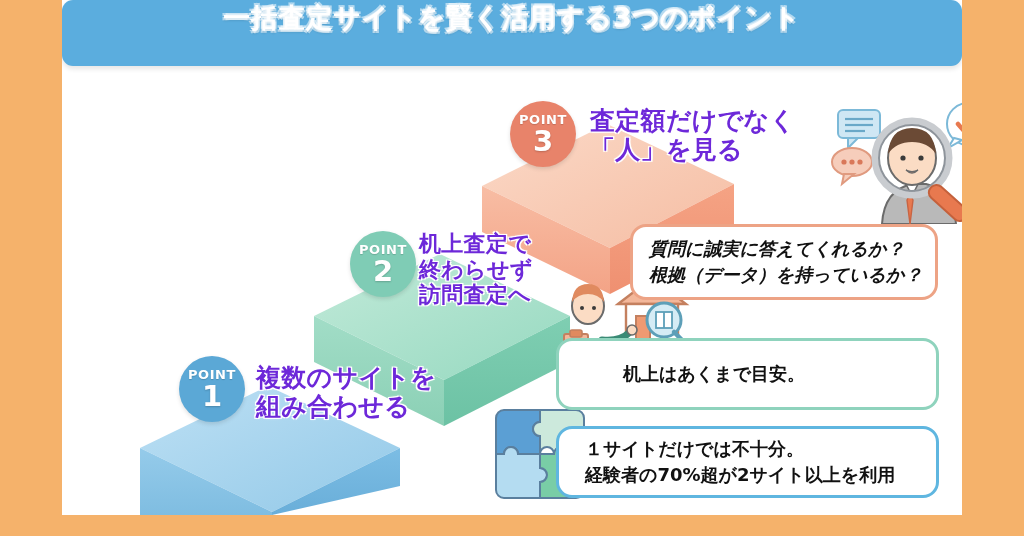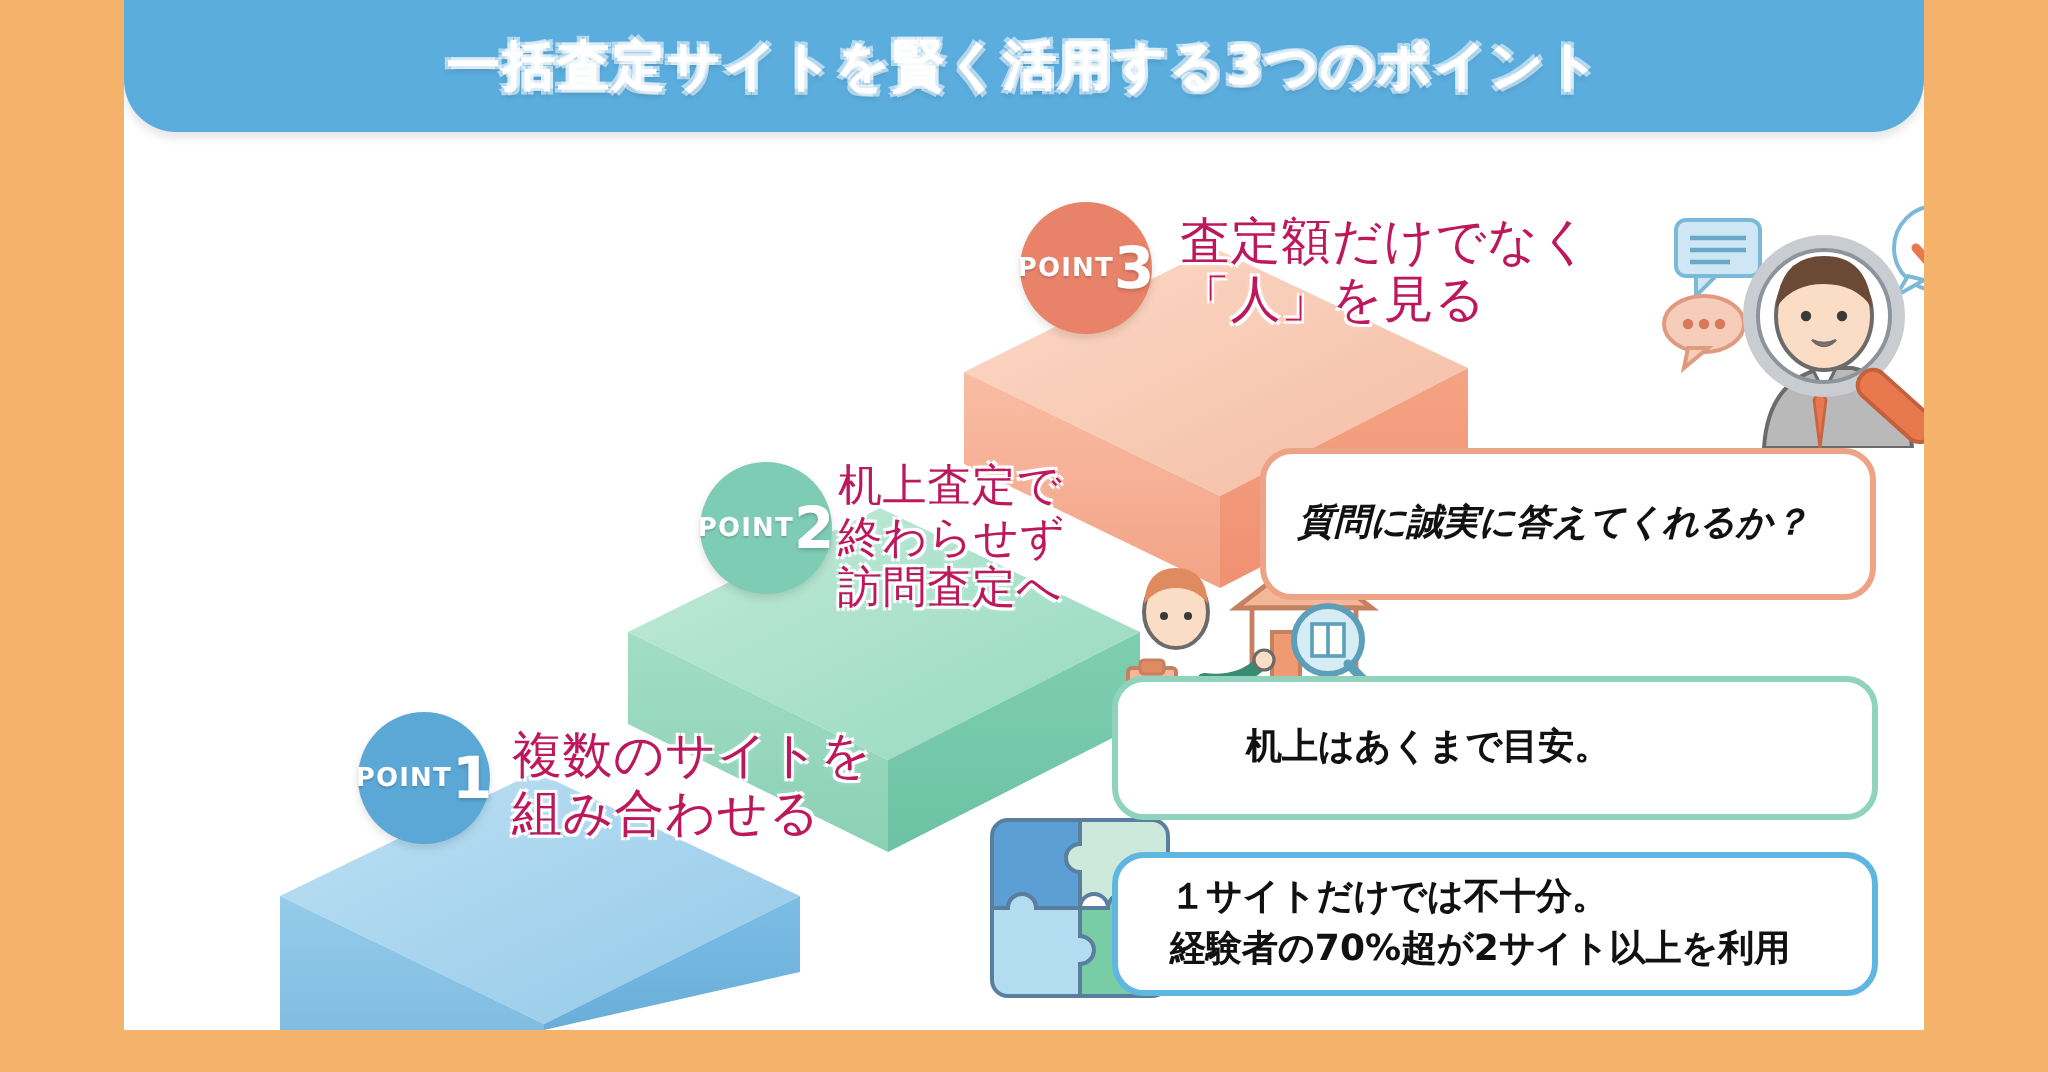--- a/index.html
+++ b/index.html
@@ -38,23 +38,23 @@
   .title-bar {
     position: absolute;
     left: 0;
     top: 0;
     width: 900px;
     height: 66px;
     background: #5badde;
     border-bottom-left-radius: 26px;
     border-bottom-right-radius: 26px;
     display: flex;
-    align-items: center;
     justify-content: center;
     box-shadow: 0 3px 5px rgba(0,0,0,0.10);
+    border-radius: 11px;
   }
   .title-text {
     color: #ffffff;
     font-size: 27px;
     font-weight: bold;
     letter-spacing: 0.5px;
     text-shadow:
       -1.6px -1.6px 0 rgba(255,255,255,.55),
        1.6px -1.6px 0 rgba(255,255,255,.55),
       -1.6px  1.6px 0 rgba(255,255,255,.55),
@@ -73,21 +73,21 @@
   }
   .steps-layer svg { display:block; }
 
   
   .badge {
     position: absolute;
     width: 66px;
     height: 66px;
     border-radius: 50%;
     display: flex;
-    flex-direction: row;
+    flex-direction: column;
     align-items: center;
     justify-content: center;
     color: #ffffff;
     line-height: 1;
     box-shadow: 0 2px 4px rgba(0,0,0,0.12);
   }
   .badge .b-word {
     font-size: 13px;
     font-weight: bold;
     letter-spacing: .6px;
@@ -99,23 +99,23 @@
     margin-top: 1px;
     text-shadow: 0 1px 2px rgba(0,0,0,.20);
   }
   #badge-1 { left: 117px; top: 356px; background: #5ba8d6; }
   #badge-2 { left: 288px; top: 231px; background: #7fccb5; }
   #badge-3 { left: 448px; top: 101px; background: #e8836a; }
 
   
   .step-label {
     position: absolute;
-    color: #be185d;
+    color: #6d28d9;
     font-size: 24px;
-    font-weight: normal;
+    font-weight: bold;
     line-height: 1.16;
     letter-spacing: .3px;
     text-shadow:
       -1.3px -1.3px 0 #fff, 1.3px -1.3px 0 #fff,
       -1.3px  1.3px 0 #fff, 1.3px  1.3px 0 #fff,
        0 0 3px #fff;
     white-space: pre-line;
   }
   #label-1 { left: 194px; top: 363px; font-size: 25px; }
   #label-2 { left: 357px; top: 231px; font-size: 22px; }
@@ -342,20 +342,21 @@
           <path d="M6 14 a8 8 0 0 1 8 -8 h36 v12 a7 7 0 1 0 0 14 v18 H28 a7 7 0 1 0 -14 0 H6 z" fill="#5b9fd4" stroke="#5a7f9e" stroke-width="2"></path>
           <path d="M50 6 h36 a8 8 0 0 1 8 8 v36 H64 a7 7 0 1 0 -14 0 V32 a7 7 0 1 1 0 -14 z" fill="#cce9dc" stroke="#5a7f9e" stroke-width="2"></path>
           <path d="M6 50 h8 a7 7 0 1 1 14 0 h22 v14 a7 7 0 1 1 0 14 v16 H14 a8 8 0 0 1 -8 -8 z" fill="#b4dcf1" stroke="#5a7f9e" stroke-width="2"></path>
           <path d="M50 50 h14 a7 7 0 1 1 14 0 h16 v36 a8 8 0 0 1 -8 8 H50 V78 a7 7 0 1 0 0 -14 z" fill="#79cda6" stroke="#5a7f9e" stroke-width="2"></path>
         </g>
       </svg>
     </div>
 
     <div class="callout" id="callout-1" style="border-color: rgb(237, 163, 133); font-style: italic;">
       <div class="c-line">質問に誠実に答えてくれるか？</div>
+      <div class="c-line">根拠（データ）を持っているか？</div>
     </div>
 
     <div class="callout" id="callout-2" style="border-color: rgb(143, 211, 189);">
       <div class="c-line">机上はあくまで目安。</div>
     </div>
 
     <div class="callout" id="callout-3" style="border-color: rgb(95, 182, 224);">
       <div class="c-line">１サイトだけでは不十分。</div>
       <div class="c-line">経験者の70%超が2サイト以上を利用</div>
     </div>

